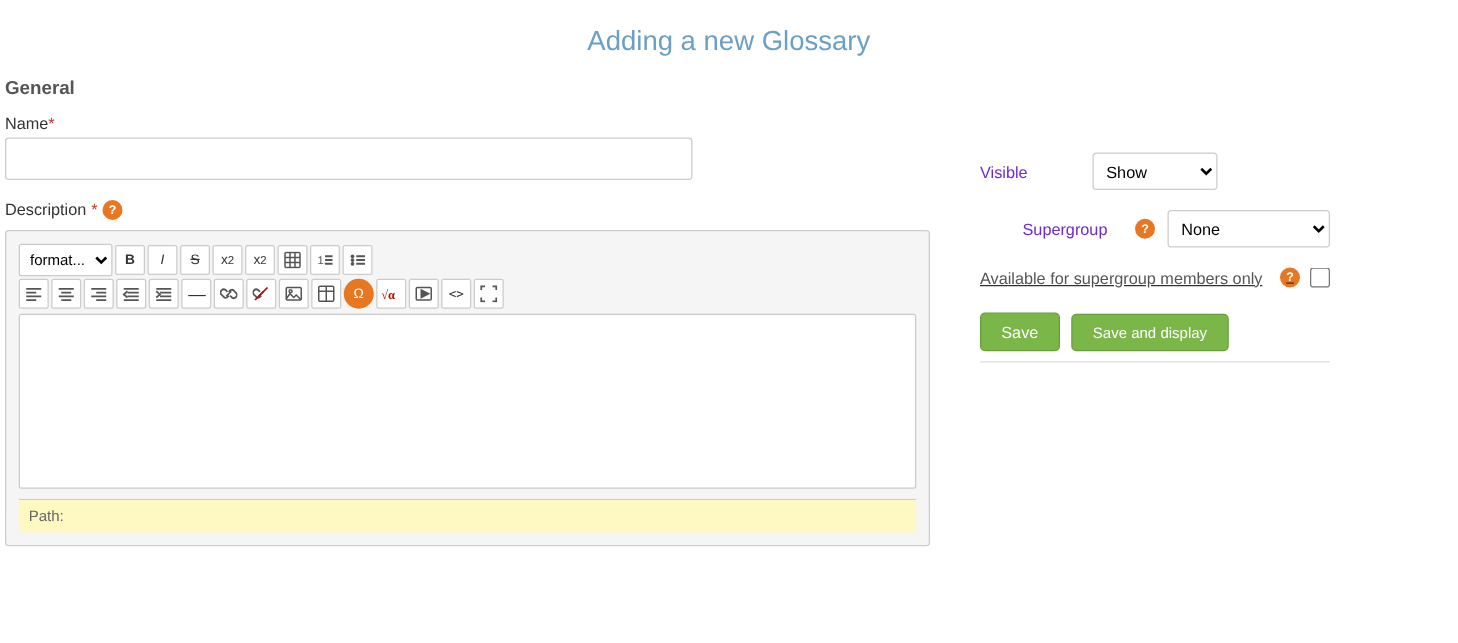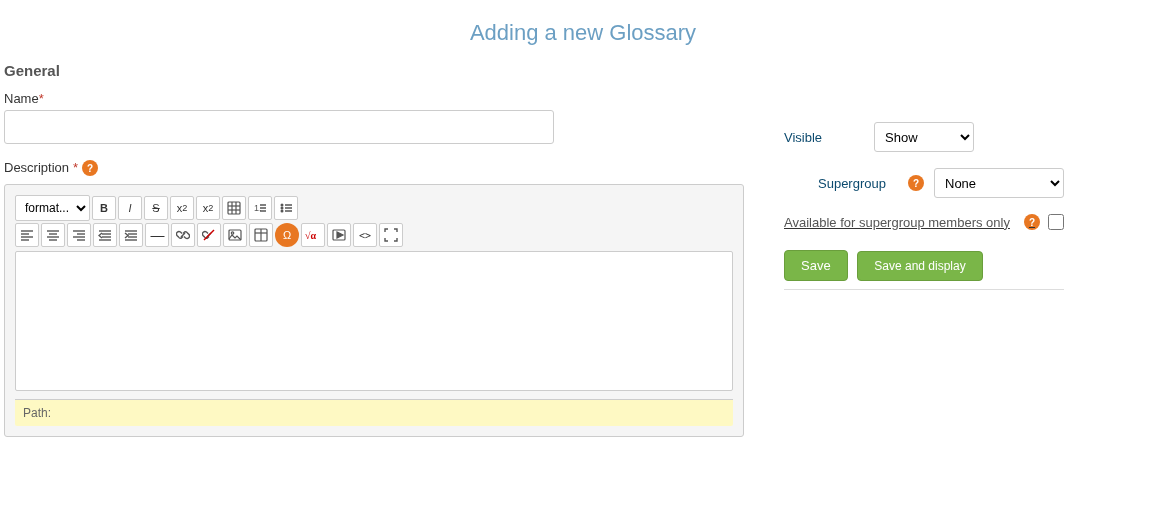--- a/index.html
+++ b/index.html
@@ -114,21 +114,20 @@
       flex-wrap: wrap;
     }
 
     .toolbar-select {
       height: 26px;
       font-size: 12px;
       border: 1px solid #ccc;
       background: #fff;
       padding: 0 4px;
       border-radius: 2px;
-      text-align: right;
     }
 
     .tb-btn {
       display: inline-flex;
       align-items: center;
       justify-content: center;
       width: 24px;
       height: 24px;
       border: 1px solid #ccc;
       background: #fff;
@@ -166,21 +165,21 @@
     
     .right-row {
       display: flex;
       align-items: center;
       margin-bottom: 16px;
       gap: 10px;
     }
 
     .right-label {
       font-size: 13px;
-      color: #0c4a6e;
+      color: #6d28d9;
       min-width: 80px;
     }
 
     .right-select {
       height: 30px;
       border: 1px solid #ccc;
       border-radius: 3px;
       background: #fff;
       font-size: 13px;
       padding: 0 6px;

